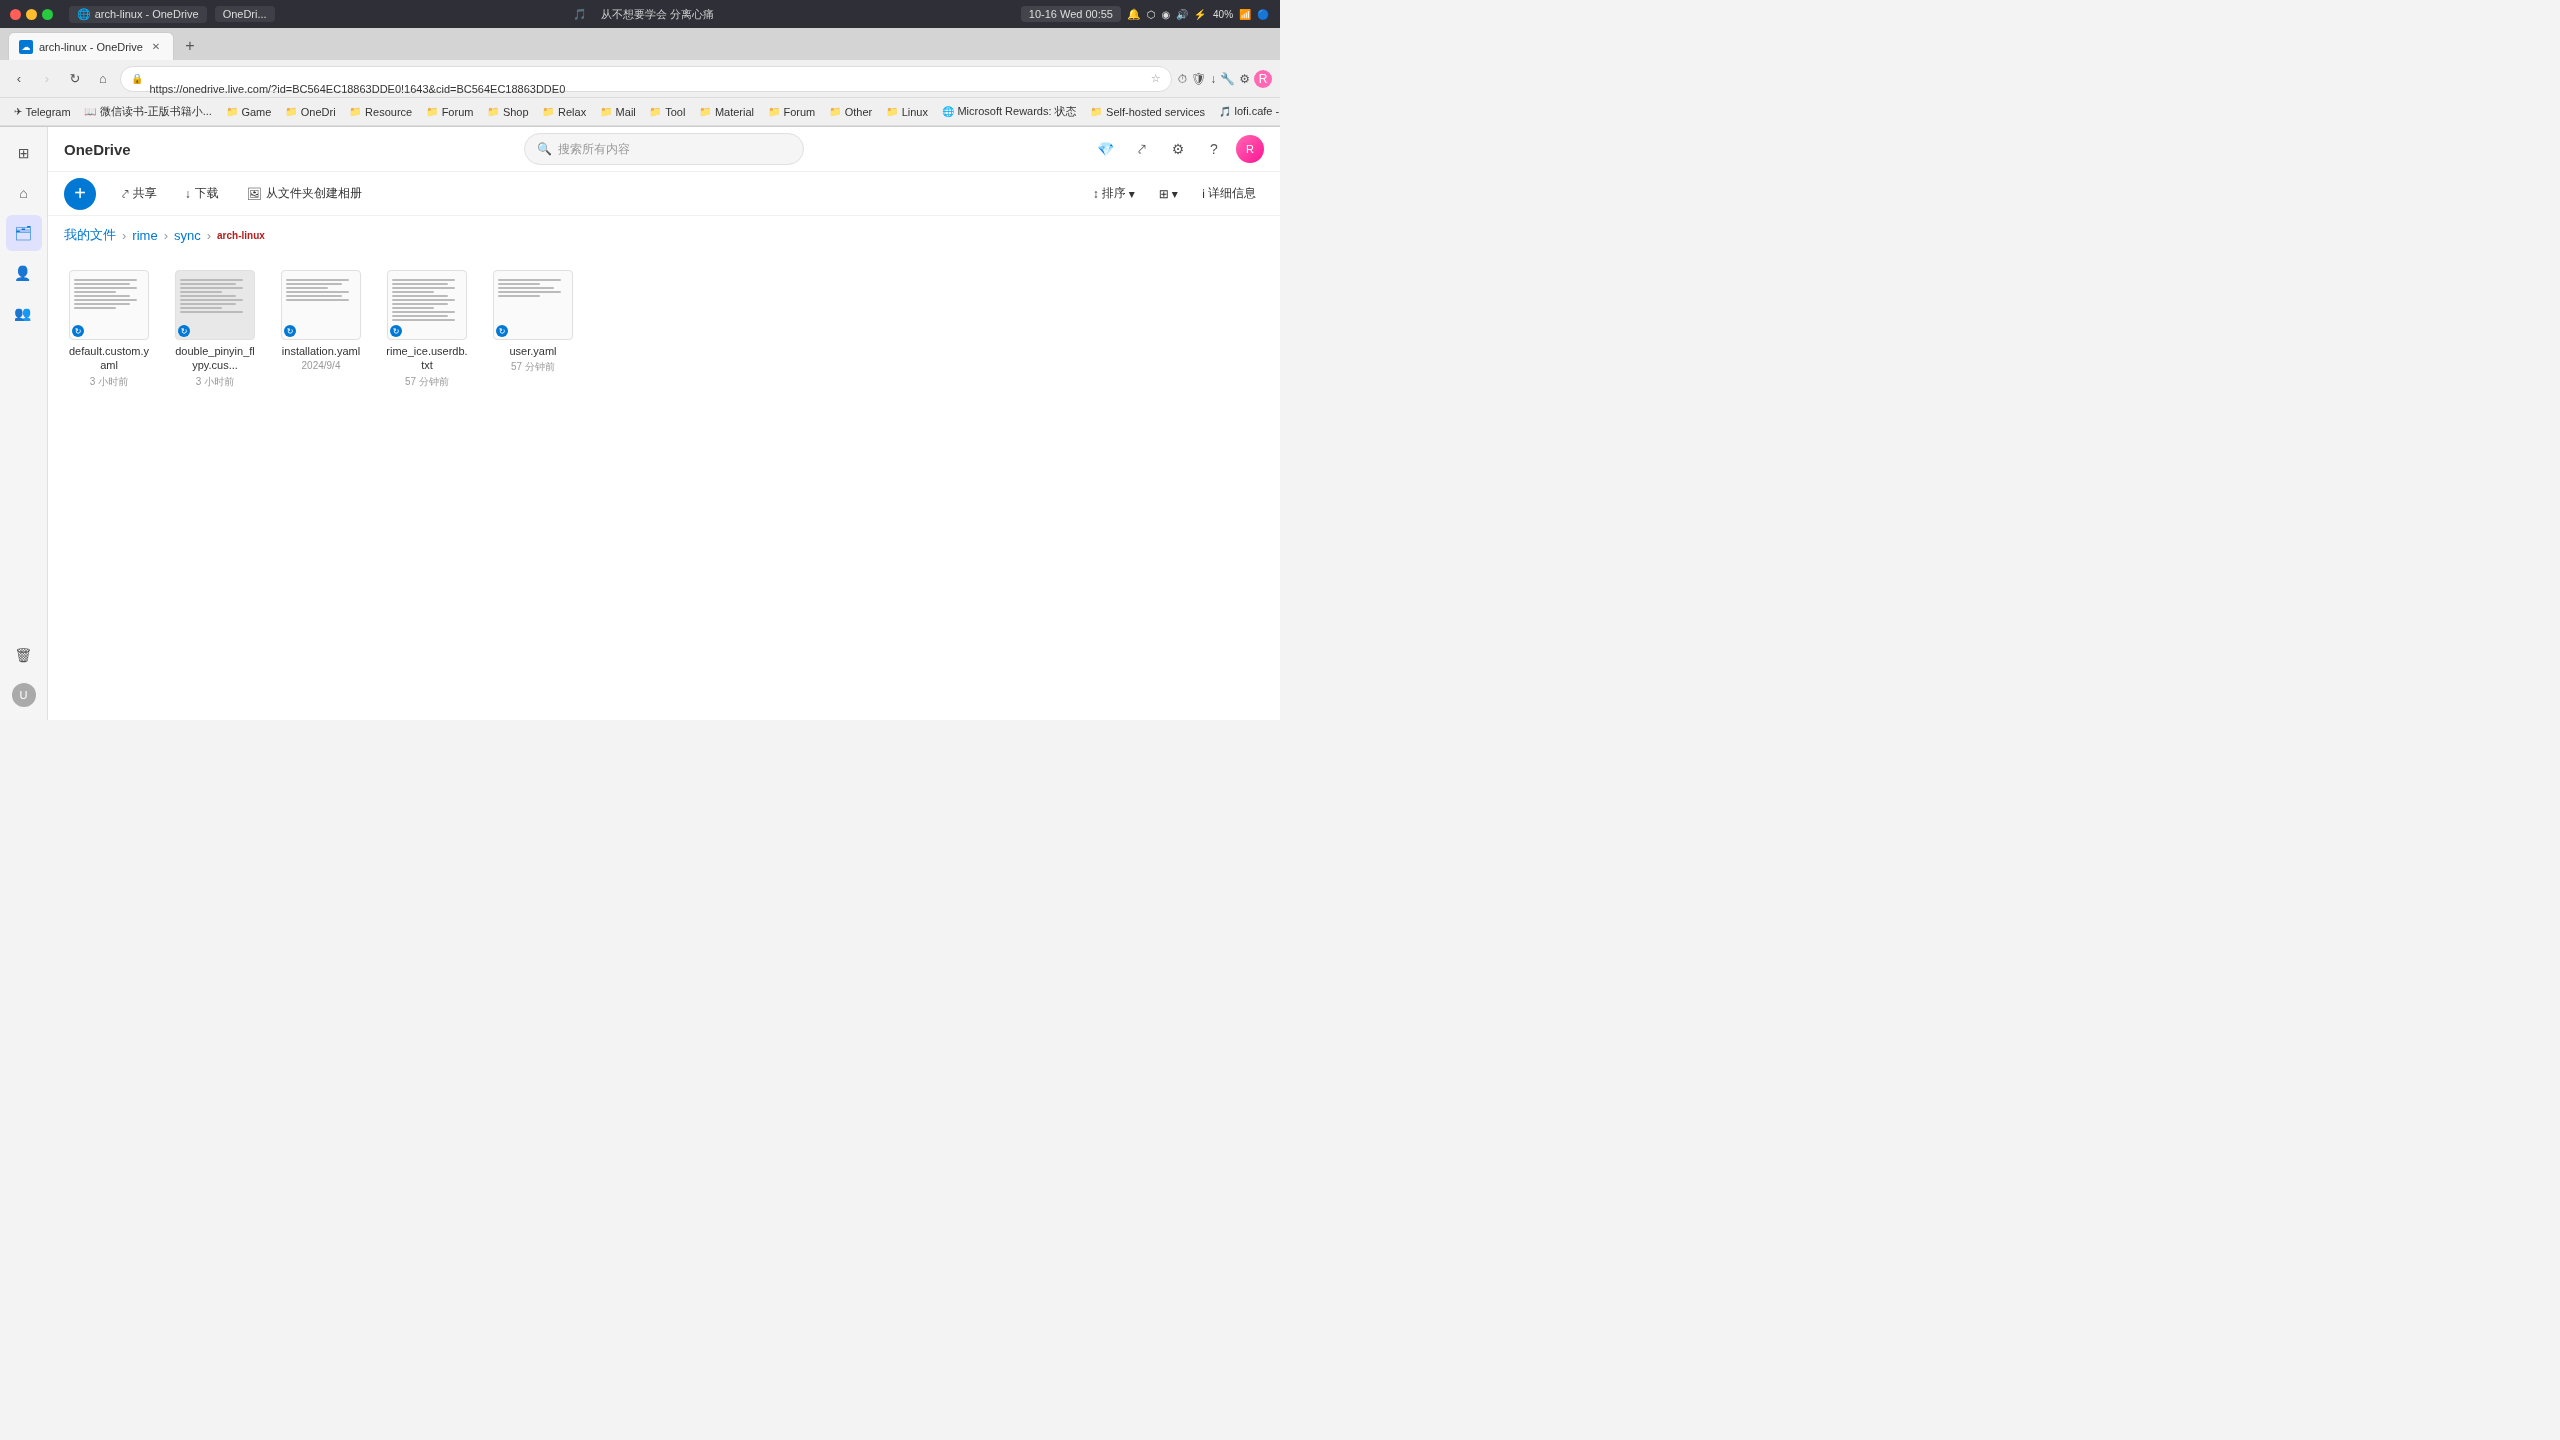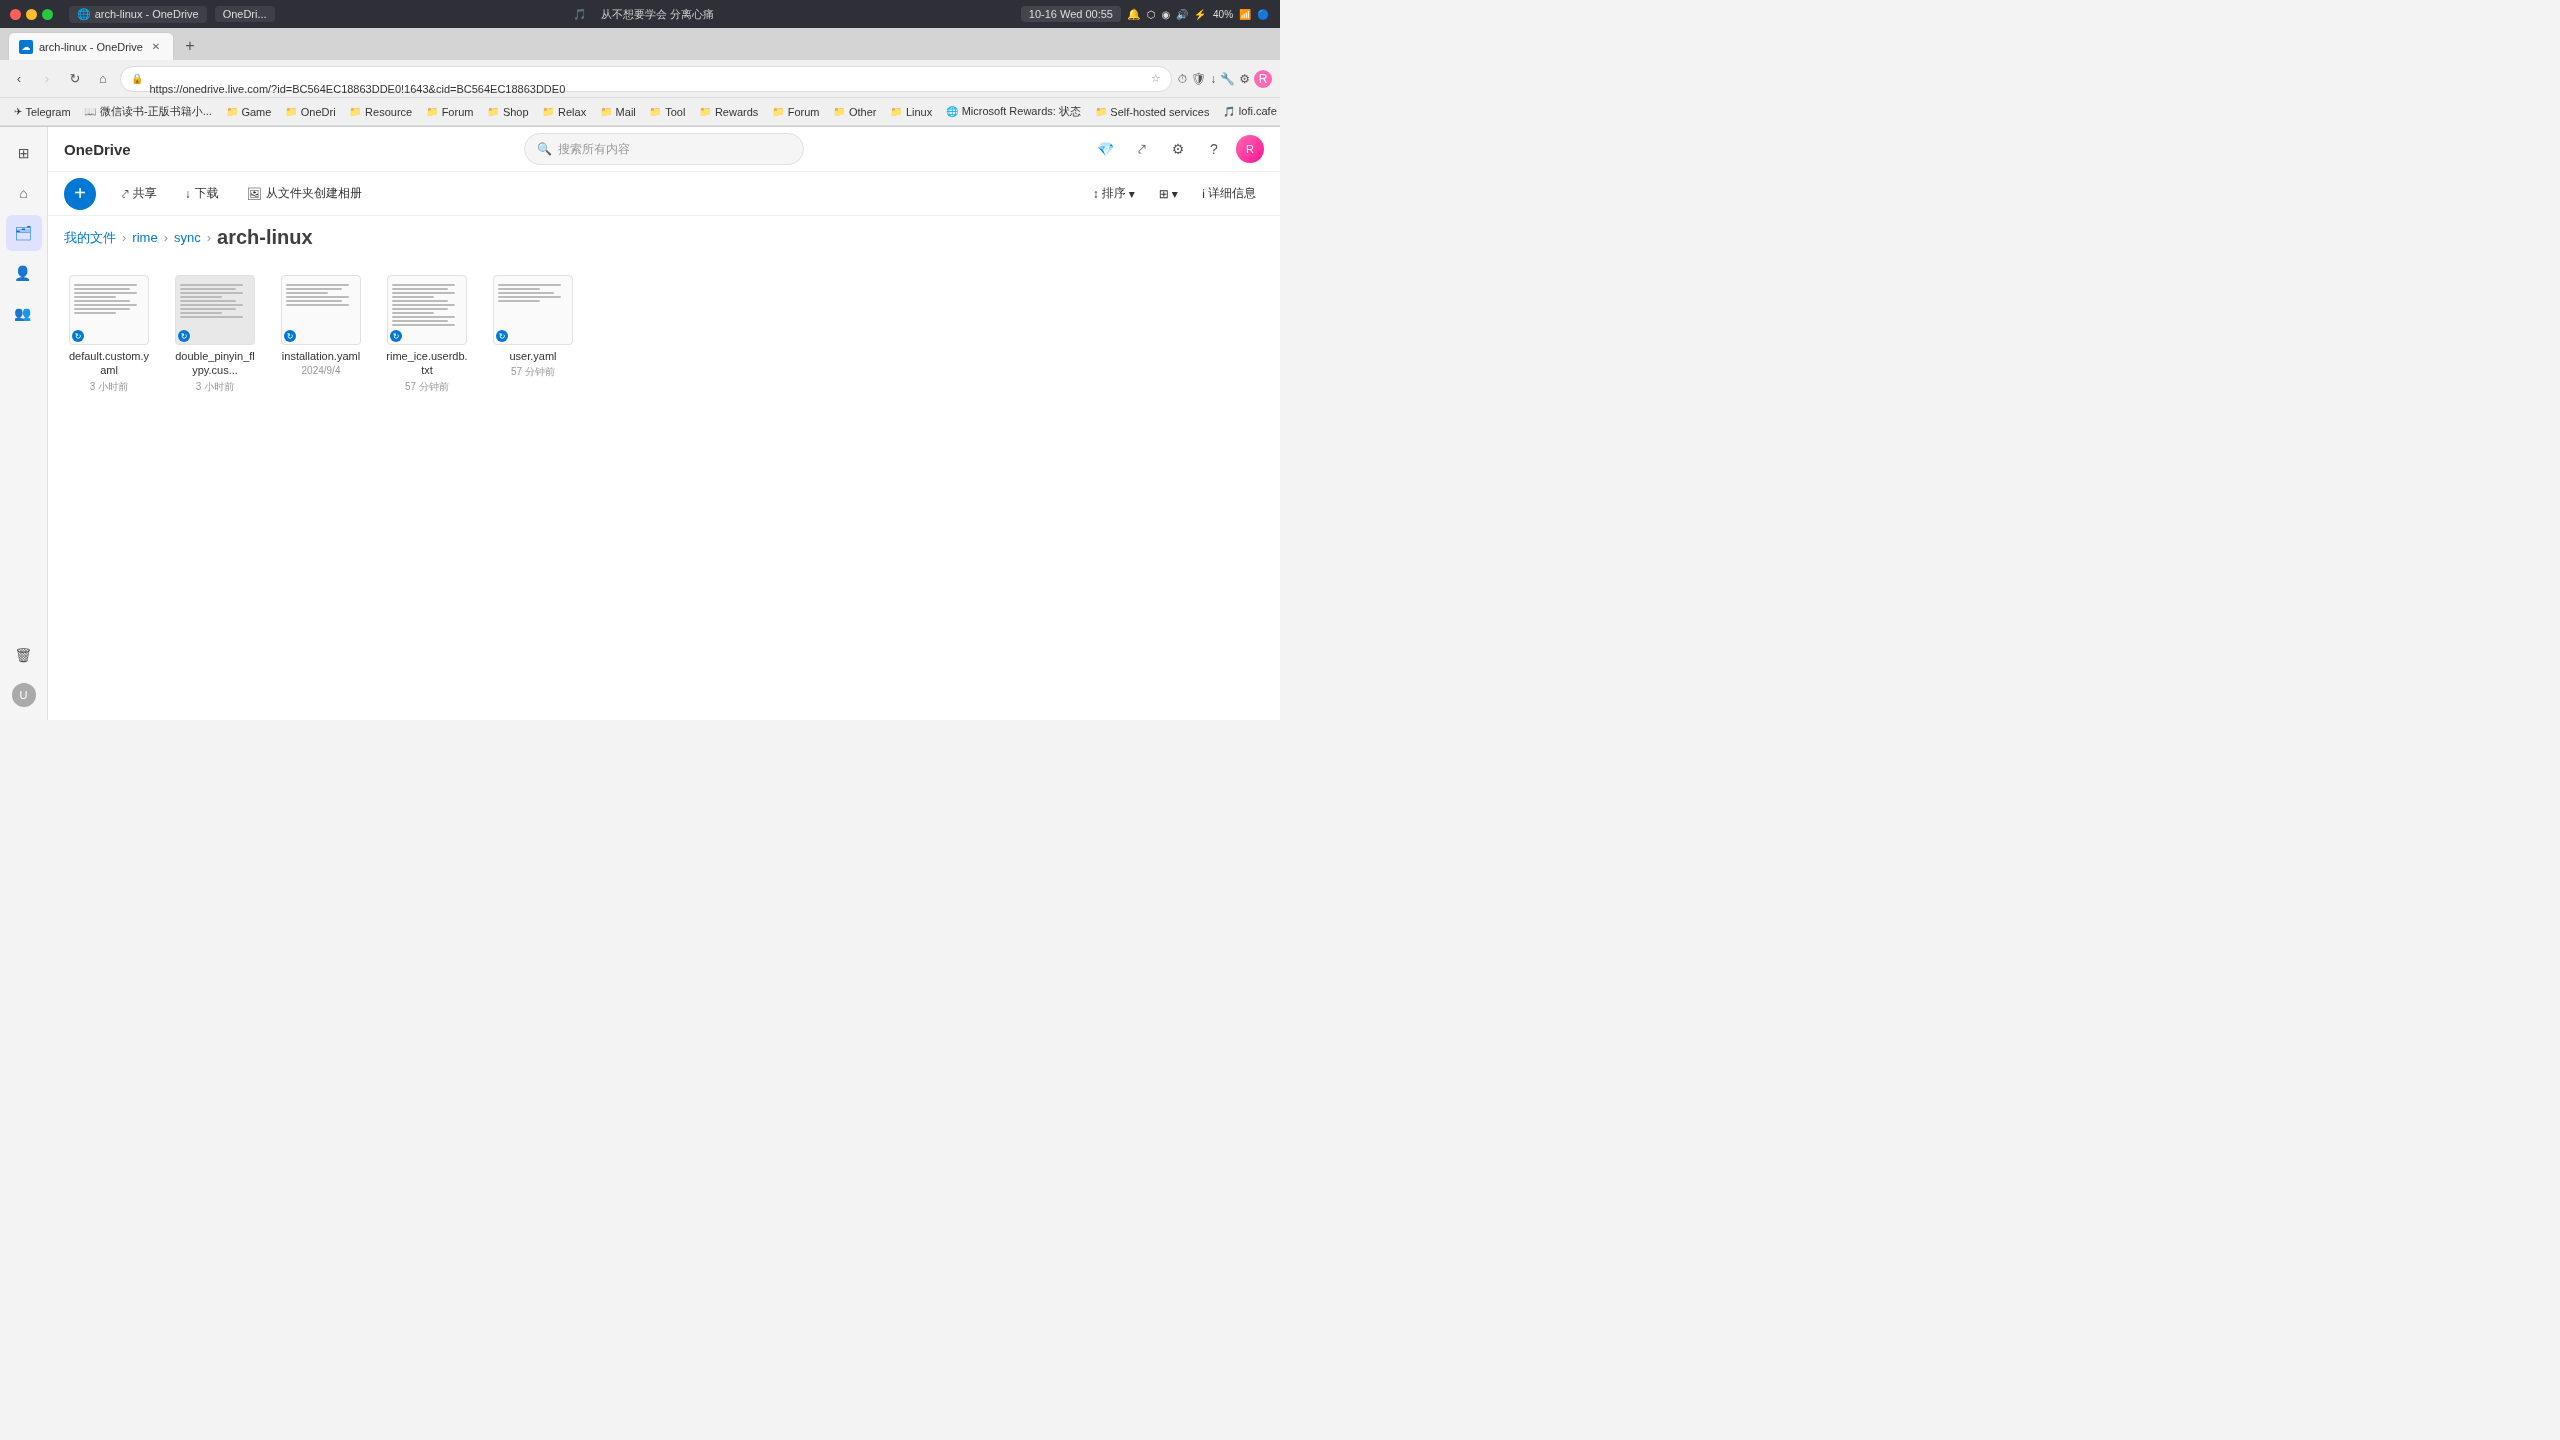--- a/index.html
+++ b/index.html
@@ -215,21 +215,21 @@
     .od-breadcrumb {
       display: flex;
       align-items: center;
       padding: 10px 16px;
       font-size: 13px;
       color: #555;
       gap: 6px;
     }
     .od-breadcrumb-item { color: #0078d4; cursor: pointer; }
     .od-breadcrumb-sep { color: #999; }
-    .od-breadcrumb-current { color: #404040; font-weight: 600; font-size: 20px; }
+    .od-breadcrumb-current { color: #b91c1c; font-weight: 600; font-size: 10px; }
 
     
     .od-files-grid {
       display: flex;
       flex-wrap: wrap;
       padding: 8px 16px;
       gap: 16px;
       align-content: flex-start;
     }
     .od-file-item {
@@ -456,21 +456,21 @@
     <div class="bookmark-item">
       <span class="bm-icon">📁</span>
       <span>Mail</span>
     </div>
     <div class="bookmark-item">
       <span class="bm-icon">📁</span>
       <span>Tool</span>
     </div>
     <div class="bookmark-item">
       <span class="bm-icon">📁</span>
-      <span>Rewards</span>
+      <span>Material</span>
     </div>
     <div class="bookmark-item">
       <span class="bm-icon">📁</span>
       <span>Forum</span>
     </div>
     <div class="bookmark-item">
       <span class="bm-icon">📁</span>
       <span>Other</span>
     </div>
     <div class="bookmark-item">

